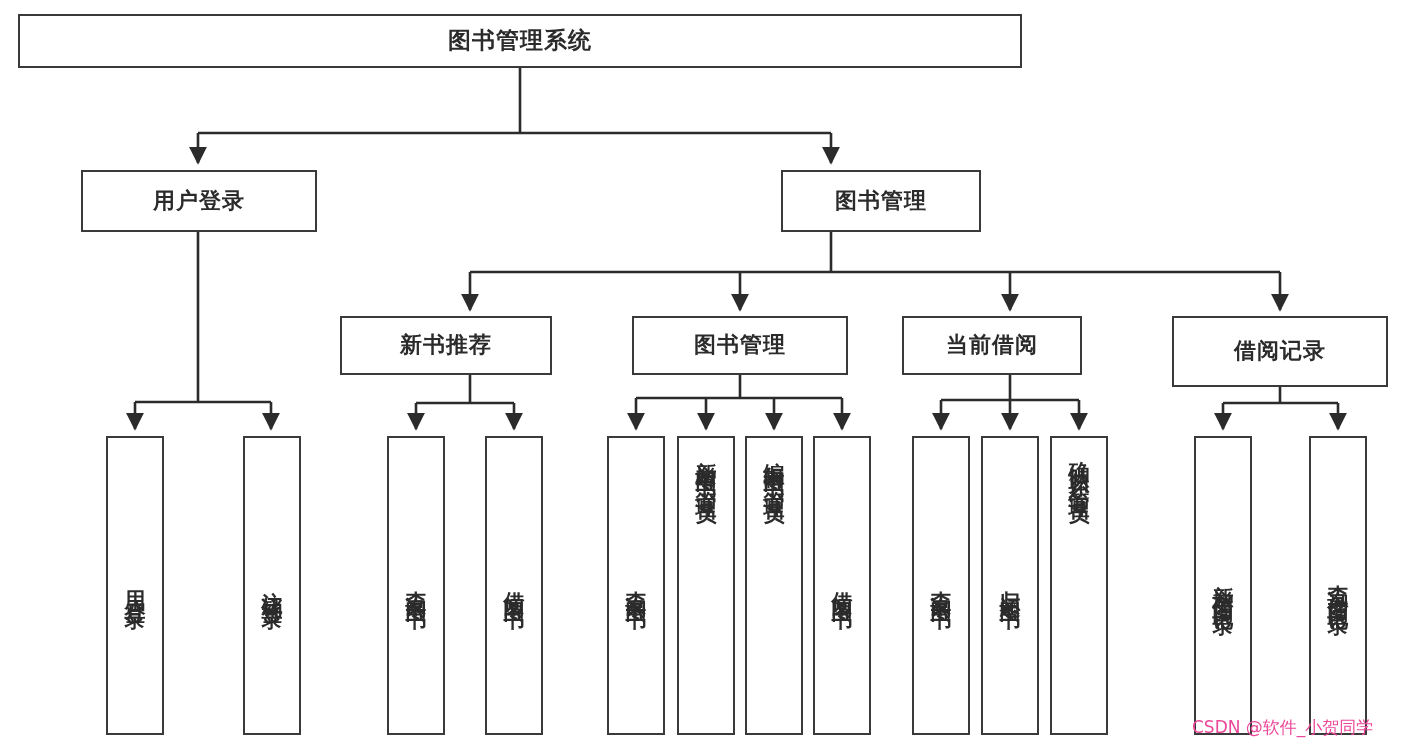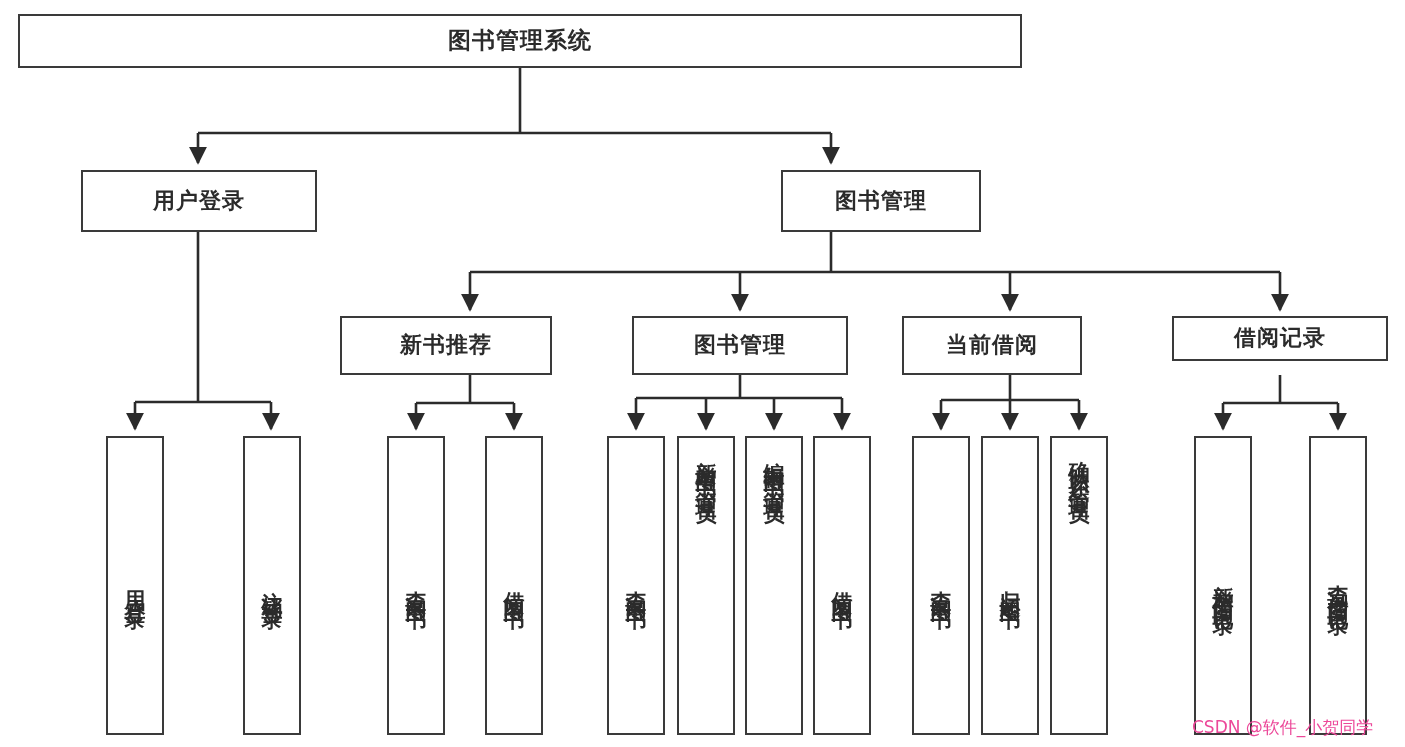--- a/index.html
+++ b/index.html
@@ -140,21 +140,21 @@
 
   <div class="node node-h" style="left:340px; top:316px; width:212px; height:59px;">
     <span>新书推荐</span>
   </div>
   <div class="node node-h" style="left:632px; top:316px; width:216px; height:59px;">
     <span>图书管理</span>
   </div>
   <div class="node node-h" style="left:902px; top:316px; width:180px; height:59px;">
     <span>当前借阅</span>
   </div>
-  <div class="node node-h" style="left:1172px; top:316px; width:216px; height:45px;">
+  <div class="node node-h" style="left:1172px; top:316px; width:216px; height:71px;">
     <span>借阅记录</span>
   </div>
 
   <div class="node node-v" style="left:106px; top:436px; width:58px; height:299px;">
     <span>用户登录</span>
   </div>
   <div class="node node-v" style="left:243px; top:436px; width:58px; height:299px;">
     <span>注销登录</span>
   </div>
 

